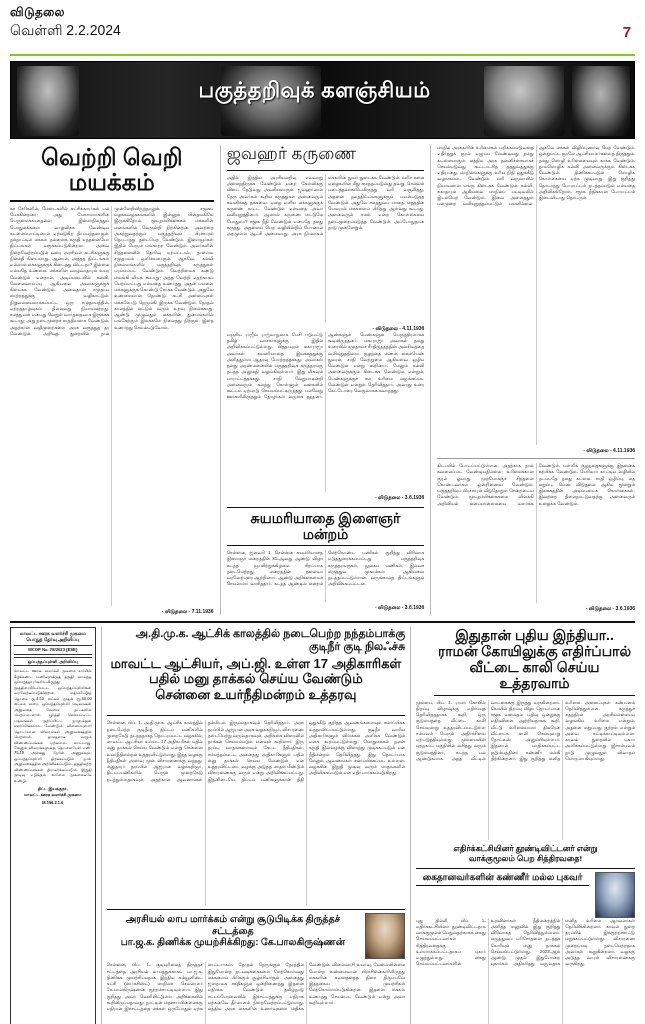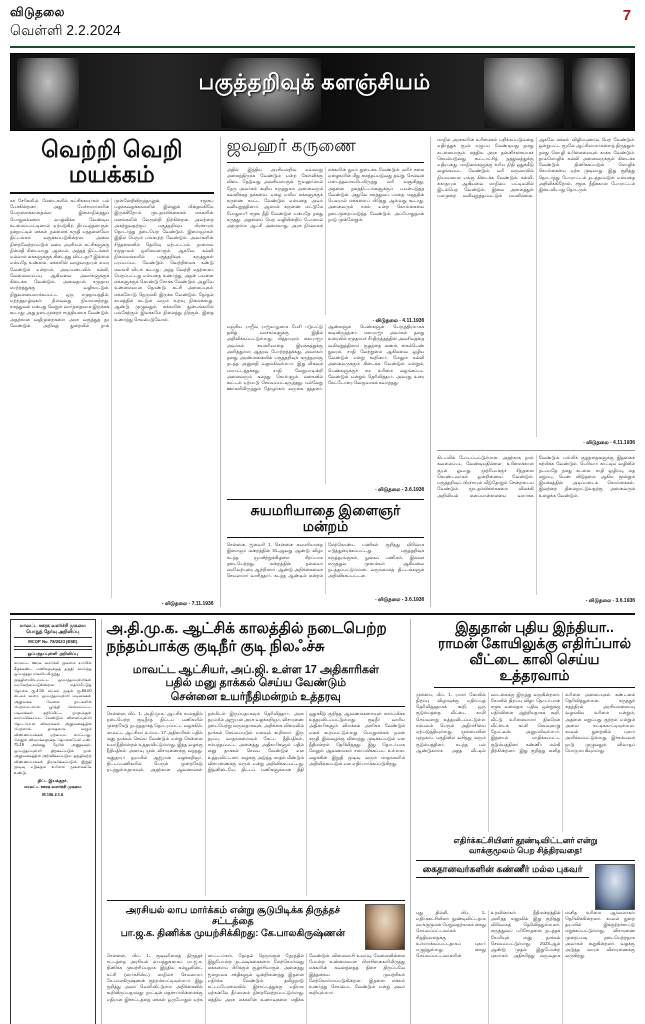--- a/index.html
+++ b/index.html
@@ -16,23 +16,23 @@
   .page {
     position: relative;
     width: 645px; height: 1024px;
     padding: 6px 10px 4px 10px;
   }
 
   
   .masthead {
     display: flex;
     justify-content: space-between;
-    align-items: flex-start;
-    border-bottom: 2px solid #14532d;
-    padding-bottom: 6px;
+    align-items: flex-end;
+    border-bottom: 2px solid #84cc16;
+    padding-bottom: 14px;
   }
   .masthead-left .paper-name {
     font-size: 12px;
     font-weight: bold;
     letter-spacing: .3px;
     line-height: 1.1;
   }
   .masthead-left .date-line {
     font-size: 14px;
     font-weight: normal;
@@ -180,33 +180,33 @@
     margin: 2px 0;
   }
   .ad-foot {
     text-align: center;
     font-size: 4px;
     font-weight: bold;
     margin-top: 3px;
   }
 
   .mid-head {
-    font-size: 15px;
-    font-weight: bold;
-    text-align: left;
+    font-size: 11px;
+    font-weight: bold;
+    text-align: right;
     line-height: 1.2;
-    margin-bottom: 8px;
+    margin-bottom: 2px;
   }
   .mid-sub {
-    font-size: 11px;
+    font-size: 13px;
     font-weight: bold;
     text-align: center;
     line-height: 1.2;
     border-bottom: 1.5px solid #111;
-    padding-bottom: 3px;
+    padding-bottom: 13px;
     margin-bottom: 4px;
   }
   .right-head {
     font-size: 14px;
     font-weight: bold;
     text-align: center;
     line-height: 1.15;
     border-bottom: 1.5px solid #111;
     padding-bottom: 3px;
     margin-bottom: 4px;

